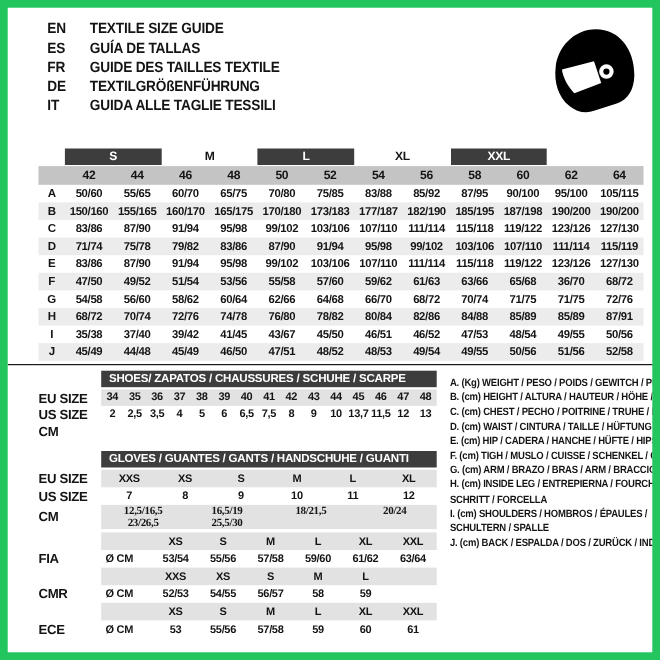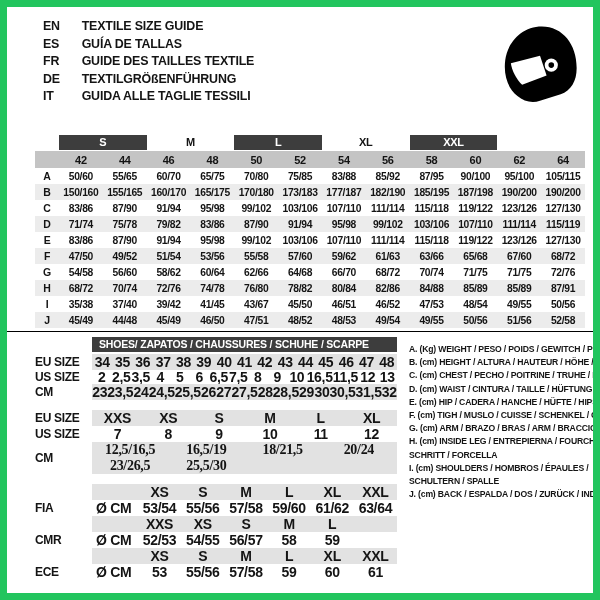--- a/index.html
+++ b/index.html
@@ -25,21 +25,21 @@
   
   .divider{position:absolute;left:0;top:324px;width:596px;height:1px;background:#000;}
   
   .subtable{position:absolute;left:28px;width:362px;}
   #shoesTable{top:330px;} #glovesTable{top:403px;} #helmetTable{top:477px;}
   .bar{margin-left:57px;height:15px;background:var(--bar);color:#fff;font-size:10.5px;font-weight:700;
        line-height:15px;padding-left:7px;letter-spacing:-.2px;margin-bottom:2px;}
   .strow{display:grid;grid-template-columns:57px 1fr;height:15px;align-items:center;}
   #glovesTable .strow,#helmetTable .strow{height:16px;}
   .rlabel{font-weight:700;font-size:12px;letter-spacing:-.3px;}
-  .vals{display:grid;height:100%;align-items:center;text-align:center;font-size:14px;font-weight:600;letter-spacing:-.3px;}
+  .vals{display:grid;height:100%;align-items:center;text-align:center;font-size:10px;font-weight:600;letter-spacing:-.3px;}
   .vals.shaded{background:var(--shade);}
   .unit{text-align:left;padding-left:4px;font-weight:700;}
   
   .legend{position:absolute;left:402px;top:335px;width:192px;transform:scaleX(.9);transform-origin:left top;}
   .legend-line{font-size:9.6px;font-weight:700;line-height:13.2px;white-space:nowrap;letter-spacing:-.2px;}
 </style>
 </head>
 <body>
 
 <div class="page" style="--bar: #3d3d3d; --numrow: #c4c4c4; --stripe: #ececec; --shade: #e2e2e2;">
@@ -180,21 +180,21 @@
         <div>47/50</div>
         <div>49/52</div>
         <div>51/54</div>
         <div>53/56</div>
         <div>55/58</div>
         <div>57/60</div>
         <div>59/62</div>
         <div>61/63</div>
         <div>63/66</div>
         <div>65/68</div>
-        <div>67/60</div>
+        <div>36/70</div>
         <div>68/72</div>
       </div>
       <div class="trow">
         <div class="letter">G</div>
         <div>54/58</div>
         <div>56/60</div>
         <div>58/62</div>
         <div>60/64</div>
         <div>62/66</div>
         <div>64/68</div>
@@ -283,49 +283,33 @@
           <div>2,5</div>
           <div>3,5</div>
           <div>4</div>
           <div>5</div>
           <div>6</div>
           <div>6,5</div>
           <div>7,5</div>
           <div>8</div>
           <div>9</div>
           <div>10</div>
-          <div>16,5</div>
+          <div>13,7</div>
           <div>11,5</div>
           <div>12</div>
           <div>13</div>
         </div>
       </div>
       <div class="strow">
         <div class="rlabel">CM</div>
-        <div class="vals shaded" style="grid-template-columns: repeat(15, 1fr);">
-          <div>23</div>
-          <div>23,5</div>
-          <div>24</div>
-          <div>24,5</div>
-          <div>25,5</div>
-          <div>26</div>
-          <div>27</div>
-          <div>27,5</div>
-          <div>28</div>
-          <div>28,5</div>
-          <div>29</div>
-          <div>30</div>
-          <div>30,5</div>
-          <div>31,5</div>
-          <div>32</div>
-        </div>
       </div>
     </div>
 
   <div class="subtable" id="glovesTable">
+    <div class="bar">GLOVES / GUANTES / GANTS / HANDSCHUHE / GUANTI</div>
   <div class="strow">
         <div class="rlabel">EU SIZE</div>
         <div class="vals shaded" style="grid-template-columns: repeat(6, 1fr);">
           <div>XXS</div>
           <div>XS</div>
           <div>S</div>
           <div>M</div>
           <div>L</div>
           <div>XL</div>
         </div>

